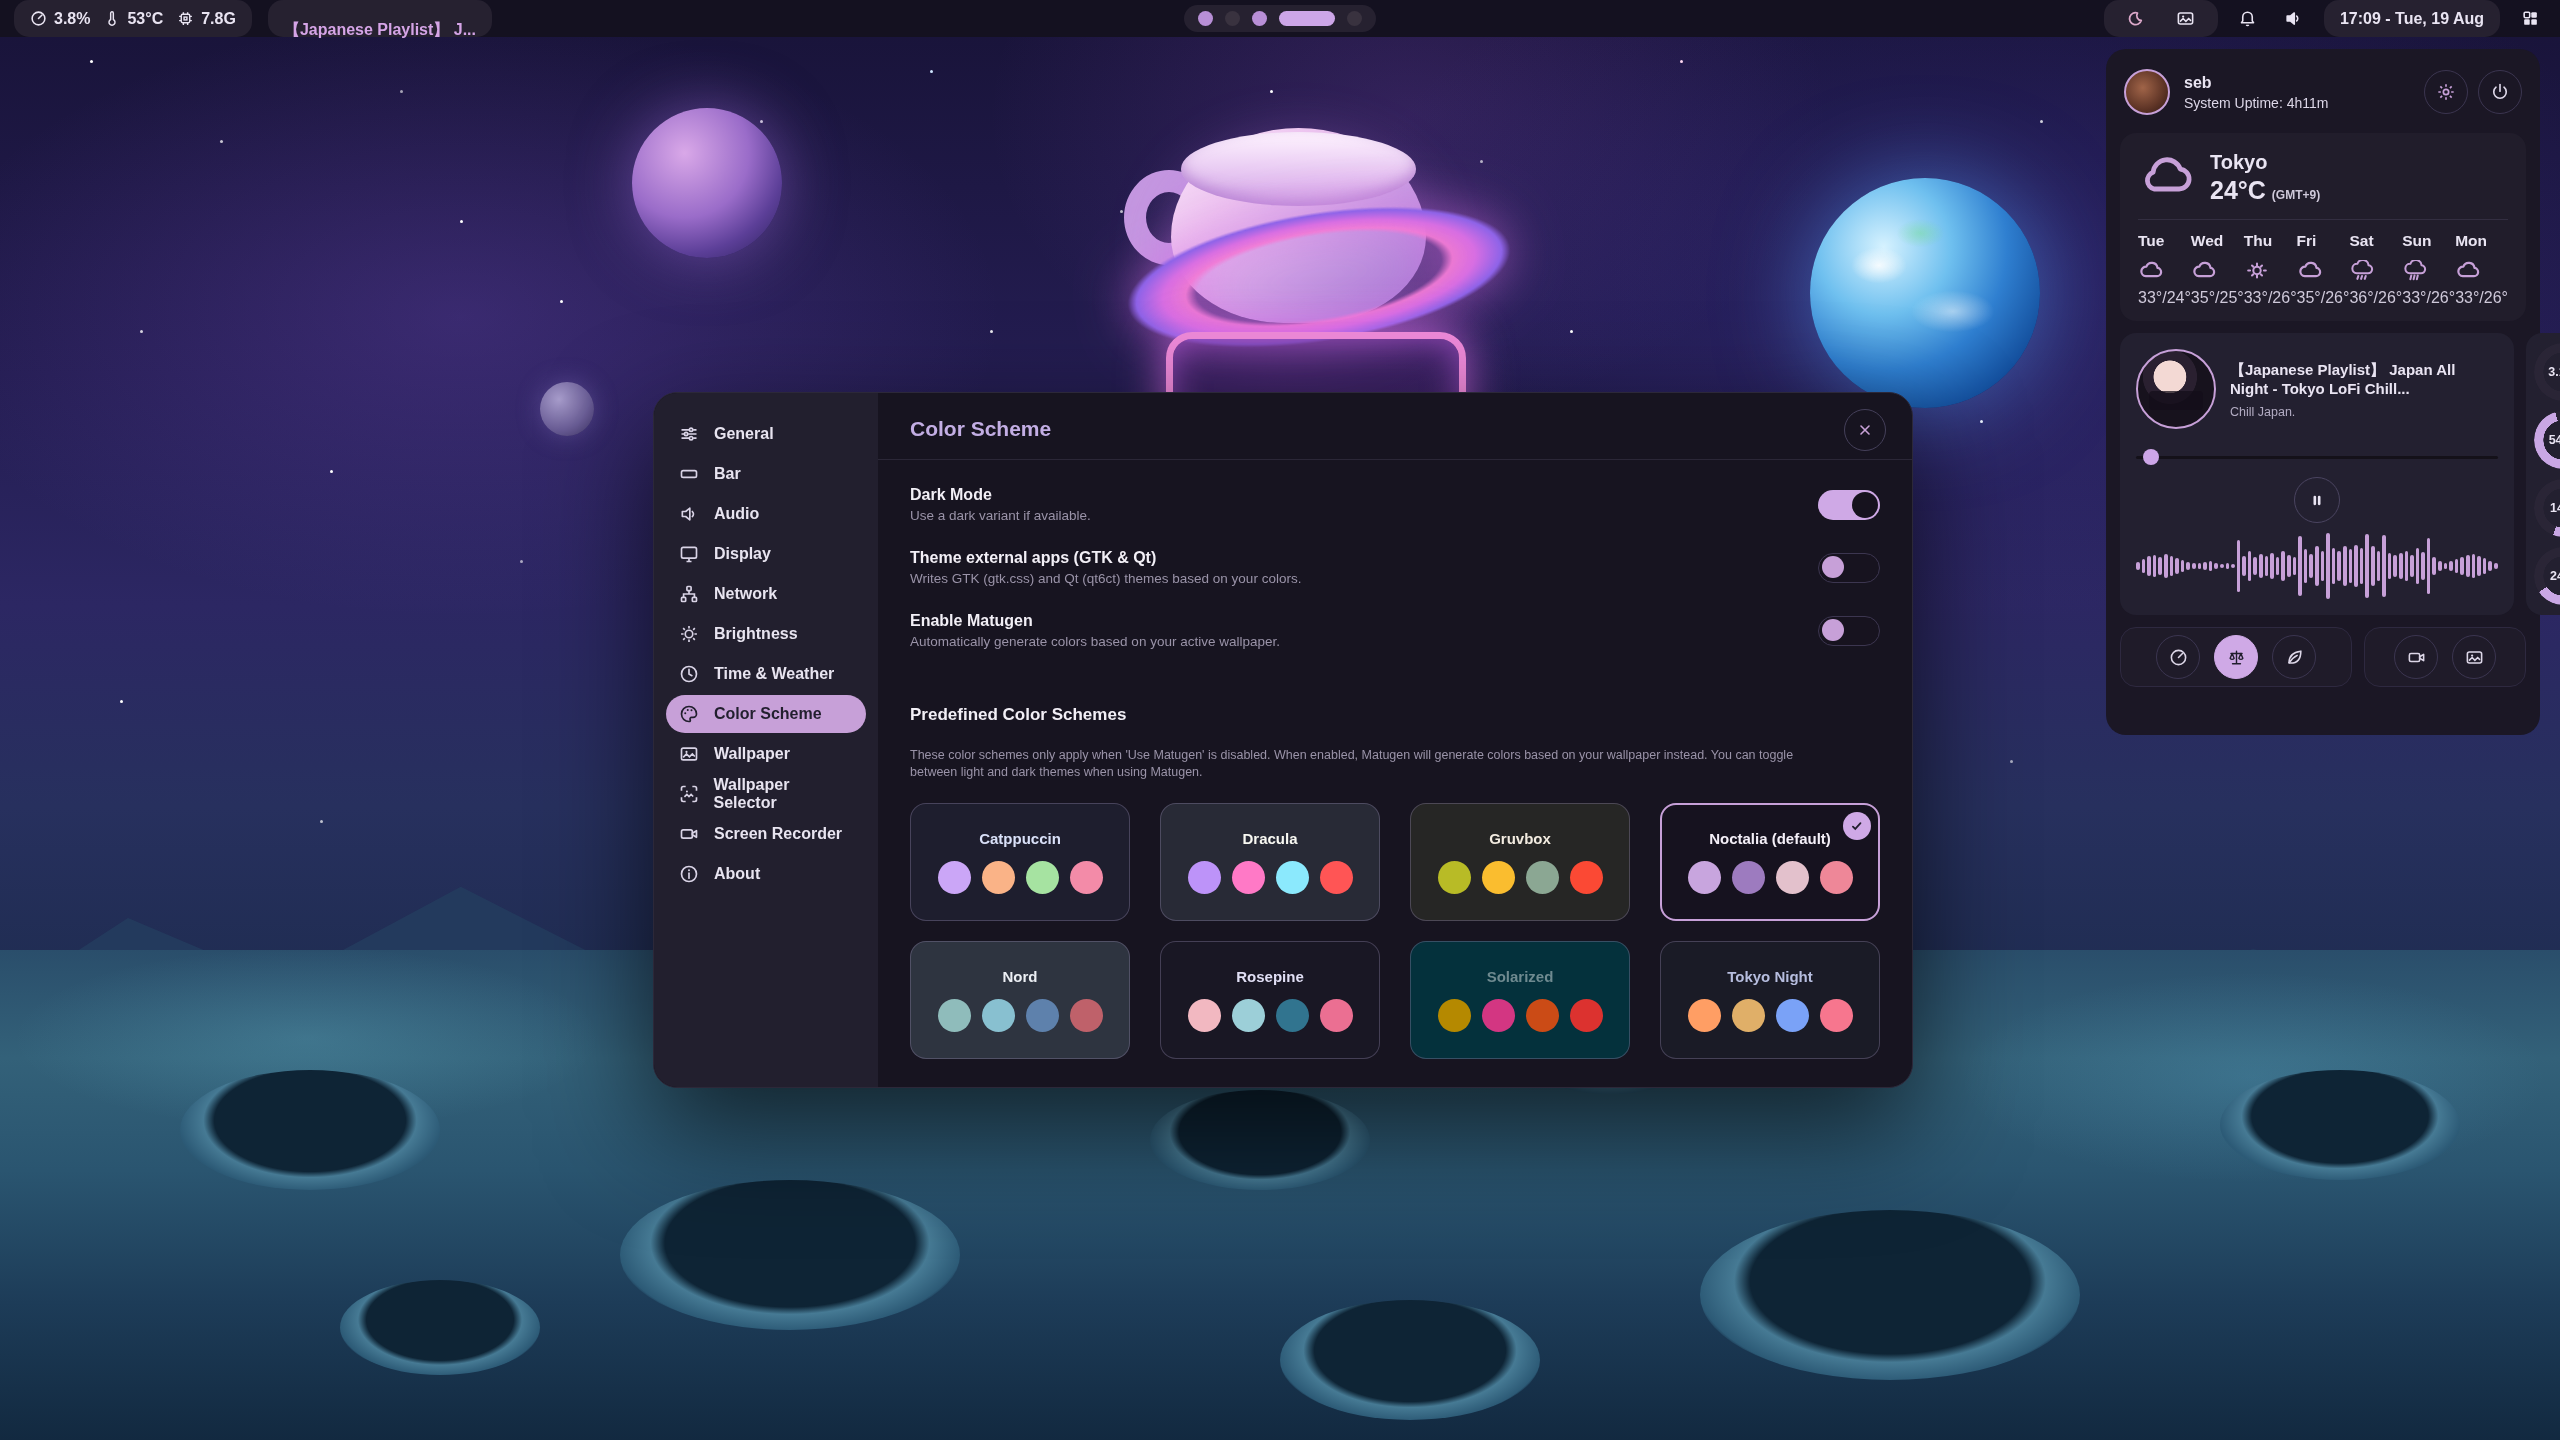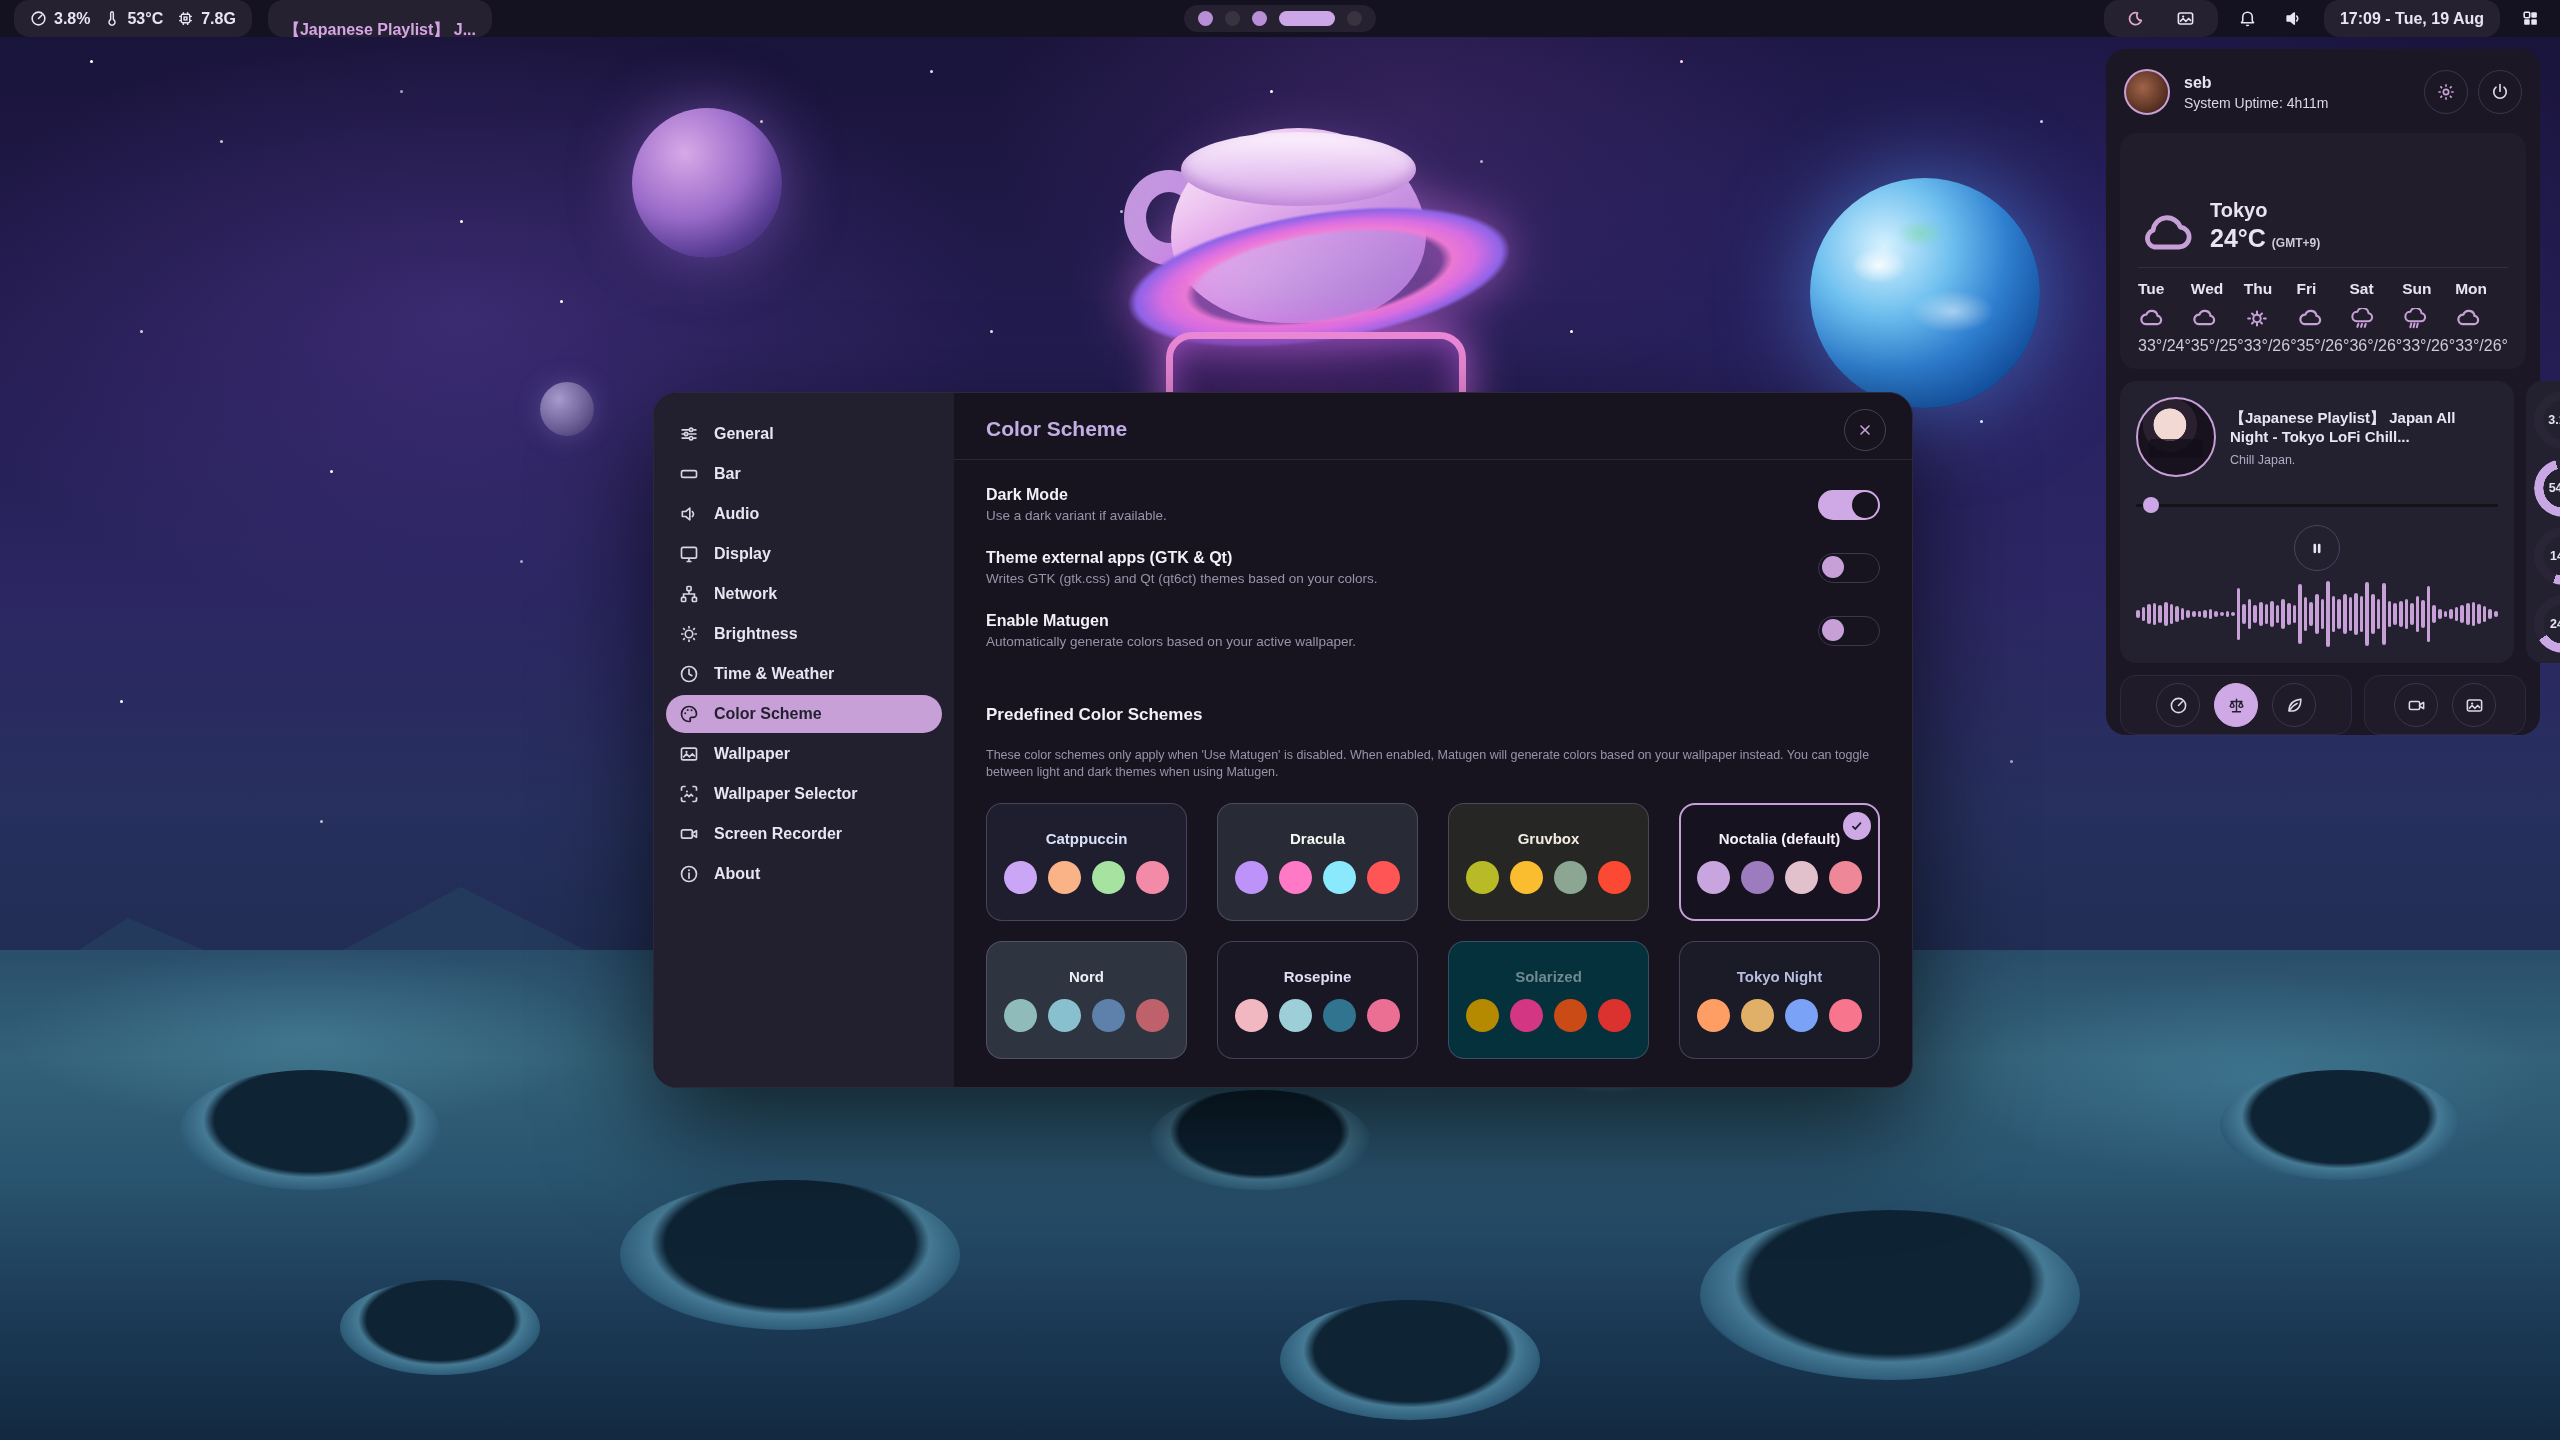--- a/index.html
+++ b/index.html
@@ -69,21 +69,21 @@
   .ws-pill{display:flex;align-items:center;gap:12px;background:#262130;border-radius:14px;height:27px;padding:0 14px;}
   .ws-dot{width:15px;height:15px;border-radius:50%;background:#b88fd6;}
   .ws-dot.empty{background:#39323f;}
   .ws-active{width:56px;height:15px;border-radius:8px;background:#cda6e8;}
   .bar-right{margin-left:auto;display:flex;align-items:center;gap:14px;}
   .iconbtn{display:flex;align-items:center;justify-content:center;width:32px;height:32px;color:#e9e4f2;}
   .clock-pill{font-weight:bold;}
   
   .settings{position:absolute;left:653px;top:392px;width:1260px;height:696px;border-radius:24px;background:#171420;
     border:1px solid #2c2839;box-shadow:0 40px 110px rgba(0,0,0,.65);display:flex;overflow:hidden;z-index:40;}
-  .sidebar{width:300px;background:#221f2e;padding:22px 12px;display:flex;flex-direction:column;gap:2px;}
+  .sidebar{width:224px;background:#221f2e;padding:22px 12px;display:flex;flex-direction:column;gap:2px;}
   .side-item{display:flex;align-items:center;gap:14px;height:38px;padding:0 12px;border-radius:19px;color:#e8e4f0;
     font-size:16px;font-weight:bold;}
   .side-item .sicon{width:22px;height:22px;color:#d9d3e6;display:flex;align-items:center;justify-content:center;}
   .side-item.active{background:#c7a0d8;color:#221f2e;}
   .side-item.active .sicon{color:#221f2e;}
   .content{flex:1;padding:24px 32px;position:relative;}
   .dlg-title{color:#c3aee4;font-size:21px;font-weight:bold;}
   .close-btn{position:absolute;right:26px;top:16px;width:42px;height:42px;border-radius:50%;border:1px solid #45405a;
     display:flex;align-items:center;justify-content:center;color:#c9a2d8;}
   .dlg-divider{height:1px;background:#2b2737;margin:18px -32px 0 -32px;}
@@ -111,21 +111,21 @@
     padding:14px;color:#e9e4f2;z-index:45;}
   .p-header{display:flex;align-items:center;gap:14px;padding:6px 4px;}
   .avatar{width:46px;height:46px;border-radius:50%;border:2px solid #c7a0d8;
     background:radial-gradient(circle at 40% 40%,#a06448,#5e3426 60%,#2c1712);}
   .p-user .n{font-size:16px;font-weight:bold;}
   .p-user .u{font-size:14px;margin-top:3px;color:#ddd7e8;}
   .p-hbtns{margin-left:auto;display:flex;gap:10px;}
   .circle-btn{width:44px;height:44px;border-radius:50%;border:1px solid #3b3550;display:flex;align-items:center;justify-content:center;color:#ddd7e8;}
   .circle-btn.accent{color:#c7a0d8;}
   .weather-card{margin-top:12px;background:#211d2b;border-radius:16px;padding:18px 18px 14px;}
-  .w-top{display:flex;align-items:flex-end;gap:16px;margin-top:48px;}
+  .w-top{display:flex;align-items:flex-start;gap:16px;}
   .w-cloud{color:#c7a0d8;}
   .w-city{font-size:20px;font-weight:bold;}
   .w-temp{font-size:25px;font-weight:bold;margin-top:2px;}
   .w-tz{font-size:12px;font-weight:bold;color:#cfc9da;margin-left:6px;}
   .w-div{height:1px;background:#332e41;margin:14px 0 12px;}
   .w-days{display:grid;grid-template-columns:repeat(7,1fr);text-align:left;}
   .w-day .dn{font-size:15.5px;font-weight:bold;}
   .w-day .di{margin:10px 0 8px;color:#c7a0d8;}
   .w-day .dt{font-size:16px;color:#cfc9da;}
   .media-row{margin-top:12px;display:flex;gap:12px;height:282px;}

